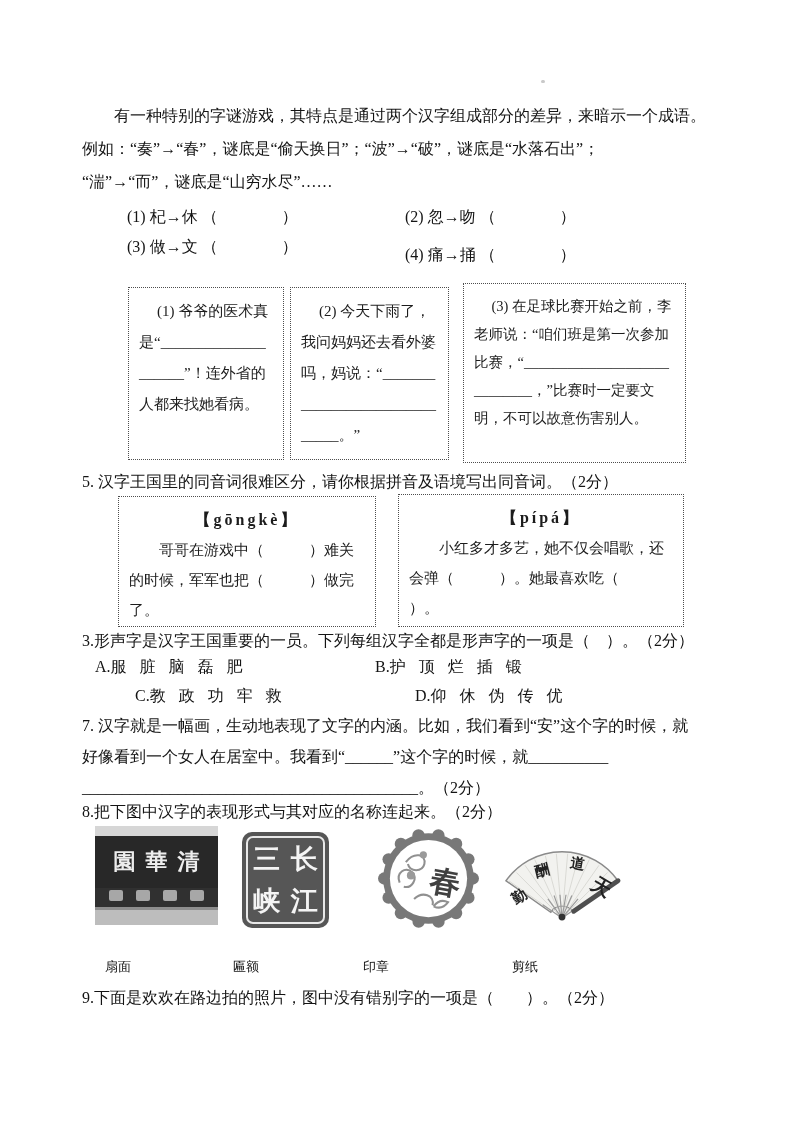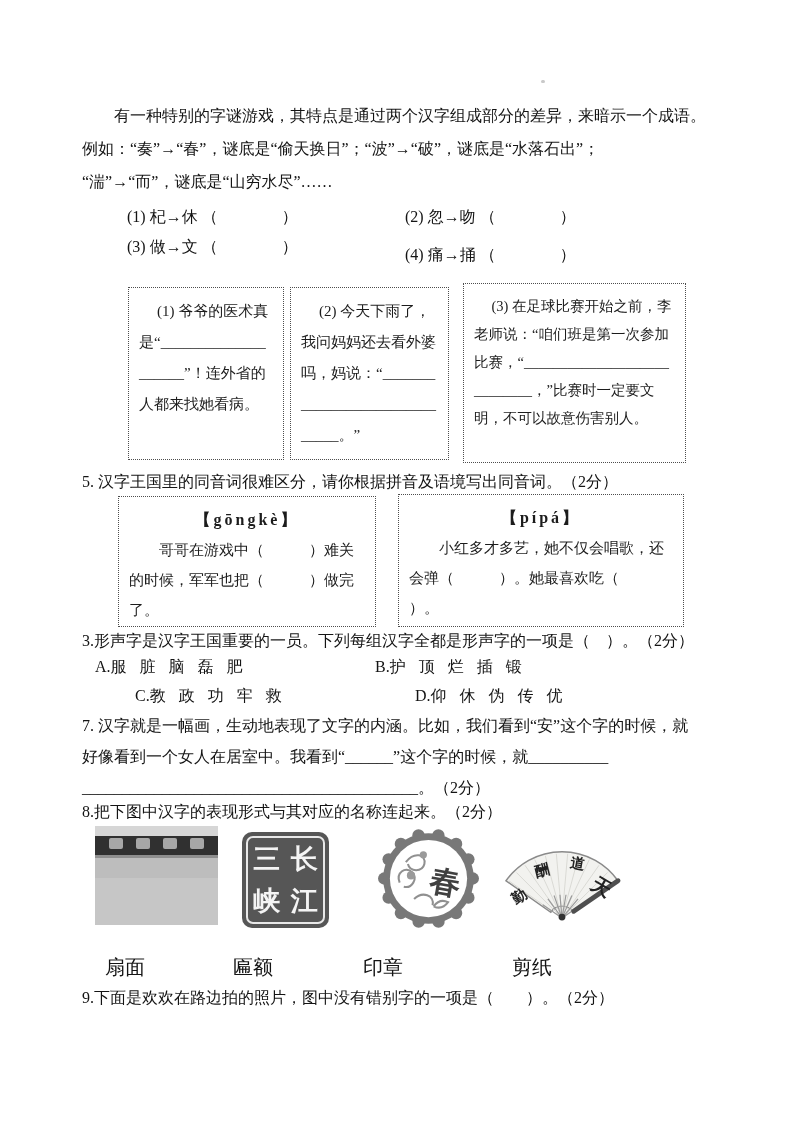--- a/index.html
+++ b/index.html
@@ -11,21 +11,21 @@
   .riddle{font-size:16px;line-height:22px;white-space:nowrap;}
   .stem{font-size:16px;line-height:24px;white-space:nowrap;}
   .qbox{position:absolute;border:1.6px dotted #4d4d4d;box-sizing:border-box;
         padding:8px 10px;font-size:15px;line-height:31px;color:#1c1c1c;
         word-break:break-all;overflow:hidden;}
   .qbox .btext{text-indent:1.2em;}
   .pbox .btext{text-indent:2em;}
   .pinyin{text-align:center;font-weight:bold;font-size:16px;letter-spacing:3px;line-height:30px;}
   .optrow{font-size:16px;line-height:24px;white-space:nowrap;word-spacing:9px;}
   .optB{position:absolute;left:280px;top:0;}
-  .mlabel{font-size:20px;line-height:22px;white-space:nowrap;text-align:right;}
+  .mlabel{font-size:13px;line-height:22px;white-space:nowrap;text-align:right;}
   .speck{width:4px;height:3px;background:#c9c9c9;border-radius:2px;}
   
   .plaque{width:123px;height:99px;background:#c6c6c6;overflow:hidden;}
   .plaque .sky{height:10px;background:#d6d6d6;}
   .plaque .board{height:52px;background:#282828;display:flex;align-items:center;justify-content:center;}
   .plaque .board span{color:#ededed;font-size:22px;letter-spacing:10px;text-indent:10px;font-weight:bold;}
   .plaque .brackets{height:17px;background:#303030;display:flex;justify-content:space-around;align-items:flex-start;padding:2px 8px 0 8px;}
   .plaque .knob{width:14px;height:11px;background:#a7a7a7;border-radius:2px;}
   .plaque .beam{height:20px;background:#bdbdbd;border-top:3px solid #8e8e8e;}
   
@@ -83,20 +83,23 @@
   </div>
 
   <div class="abs stem" style="left:82px;top:714px;">7. 汉字就是一幅画，生动地表现了文字的内涵。比如，我们看到“安”这个字的时候，就</div>
   <div class="abs stem" style="left:82px;top:745px;">好像看到一个女人在居室中。我看到“______”这个字的时候，就__________</div>
   <div class="abs stem" style="left:82px;top:776px;">__________________________________________。（2分）</div>
 
   <div class="abs stem" style="left:82px;top:800px;">8.把下图中汉字的表现形式与其对应的名称连起来。（2分）</div>
 
   <div class="abs plaque" style="left:95px;top:826px;">
     <div class="sky"></div>
+    <div class="board">
+      <span>園華清</span>
+    </div>
     <div class="brackets">
       <div class="knob"></div>
       <div class="knob"></div>
       <div class="knob"></div>
       <div class="knob"></div>
     </div>
     <div class="beam"></div>
   </div>
 
   <div class="abs seal" style="left:242px;top:832px;">

